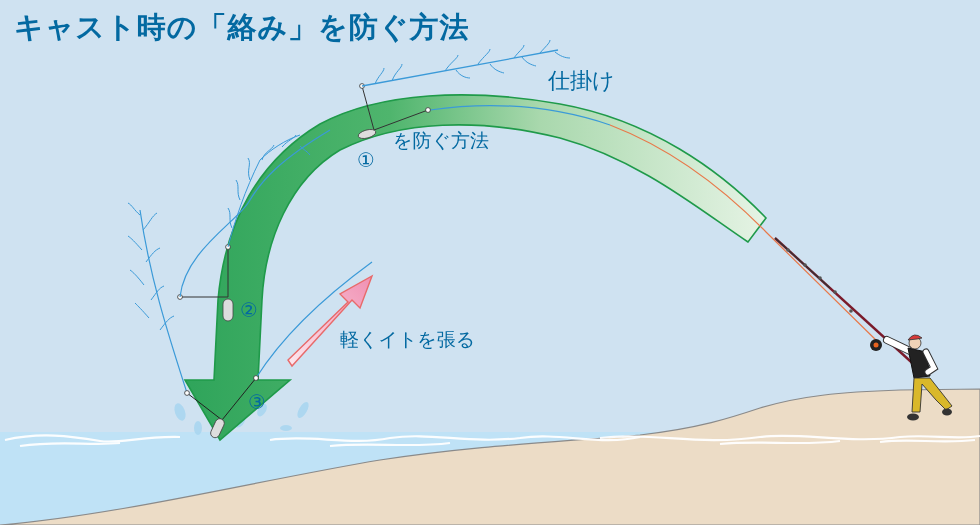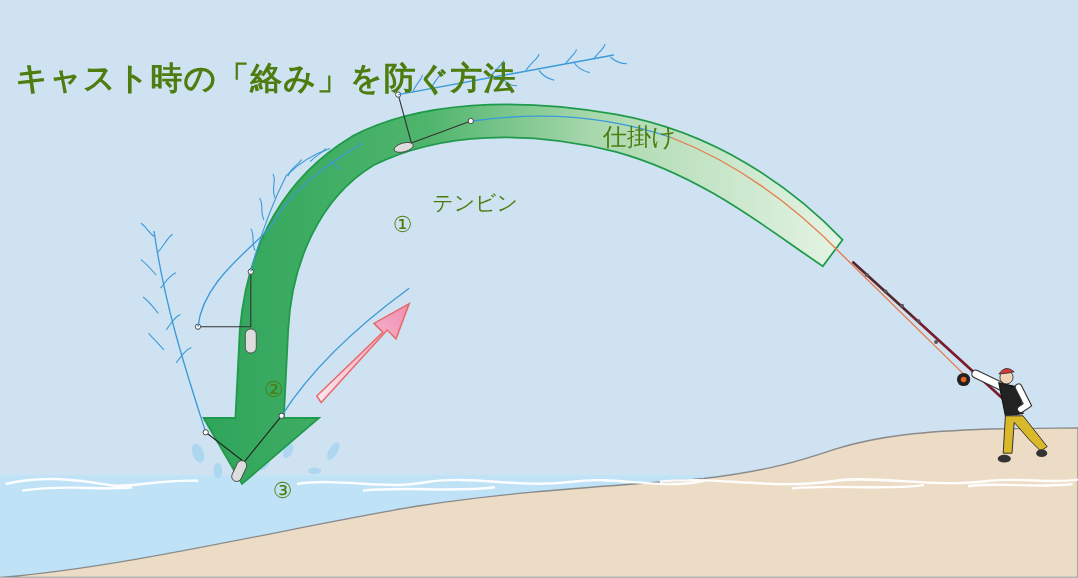--- a/index.html
+++ b/index.html
@@ -1,19 +1,19 @@
 <!DOCTYPE html>
 <html><head>
 <meta charset="utf-8">
 <style>
   html, body { margin: 0; padding: 0; }
   body { width: 980px; height: 525px; overflow: hidden; background: #cfe2f1; font-family: "DejaVu Sans", "Liberation Sans", sans-serif; }
   #stage { position: relative; width: 980px; height: 525px; }
   #stage svg { position: absolute; left: 0; top: 0; }
-  .lbl { position: absolute; color: #4d7c0f; white-space: nowrap; margin-top: 44px; }
+  .lbl { position: absolute; color: #0369a1; white-space: nowrap; }
   .title { left: 14px; top: 8px; font-size: 29px; font-weight: bold; letter-spacing: 1px; }
   .l-shikake { left: 548px; top: 66px; font-size: 22px; }
   .l-tenbin { left: 393px; top: 128px; font-size: 19px; }
   .l-n1 { left: 357px; top: 148px; font-size: 20px; }
   .l-n2 { left: 240px; top: 298px; font-size: 20px; }
   .l-n3 { left: 248px; top: 390px; font-size: 20px; }
   .l-tension { left: 340px; top: 327px; font-size: 19px; }
 </style>
 </head>
 <body>
@@ -149,17 +149,18 @@
       </g>
       <path d="M187,393 L222,420 L256,378" stroke="#222" stroke-width="1" fill="none"></path>
       <circle cx="187" cy="393" r="2.4" fill="#fff" stroke="#333" stroke-width="0.8"></circle>
       <circle cx="256" cy="378" r="2.4" fill="#fff" stroke="#333" stroke-width="0.8"></circle>
       <rect x="213" y="418" width="9" height="20" rx="4.5" fill="#ddd" stroke="#444" stroke-width="0.8" transform="rotate(25 217 428)"></rect>
     </g>
   </svg>
 
   <div class="lbl title">キャスト時の「絡み」を防ぐ方法</div>
   <div class="lbl l-shikake">仕掛け</div>
-  <div class="lbl l-tenbin">テンビン</div>
+  <div class="lbl l-tenbin">を防ぐ方法</div>
   <div class="lbl l-n1">①</div>
   <div class="lbl l-n2">②</div>
   <div class="lbl l-n3">③</div>
+  <div class="lbl l-tension">軽くイトを張る</div>
 </div>
 
 </body></html>

